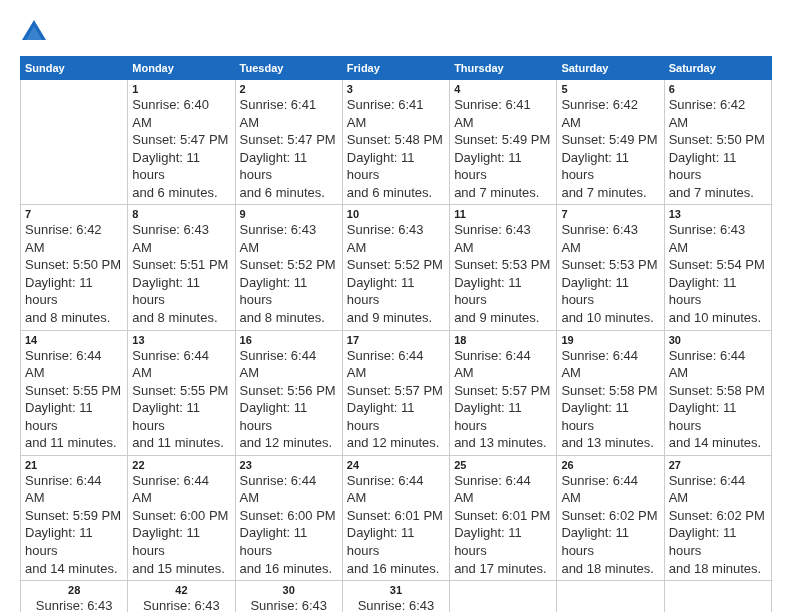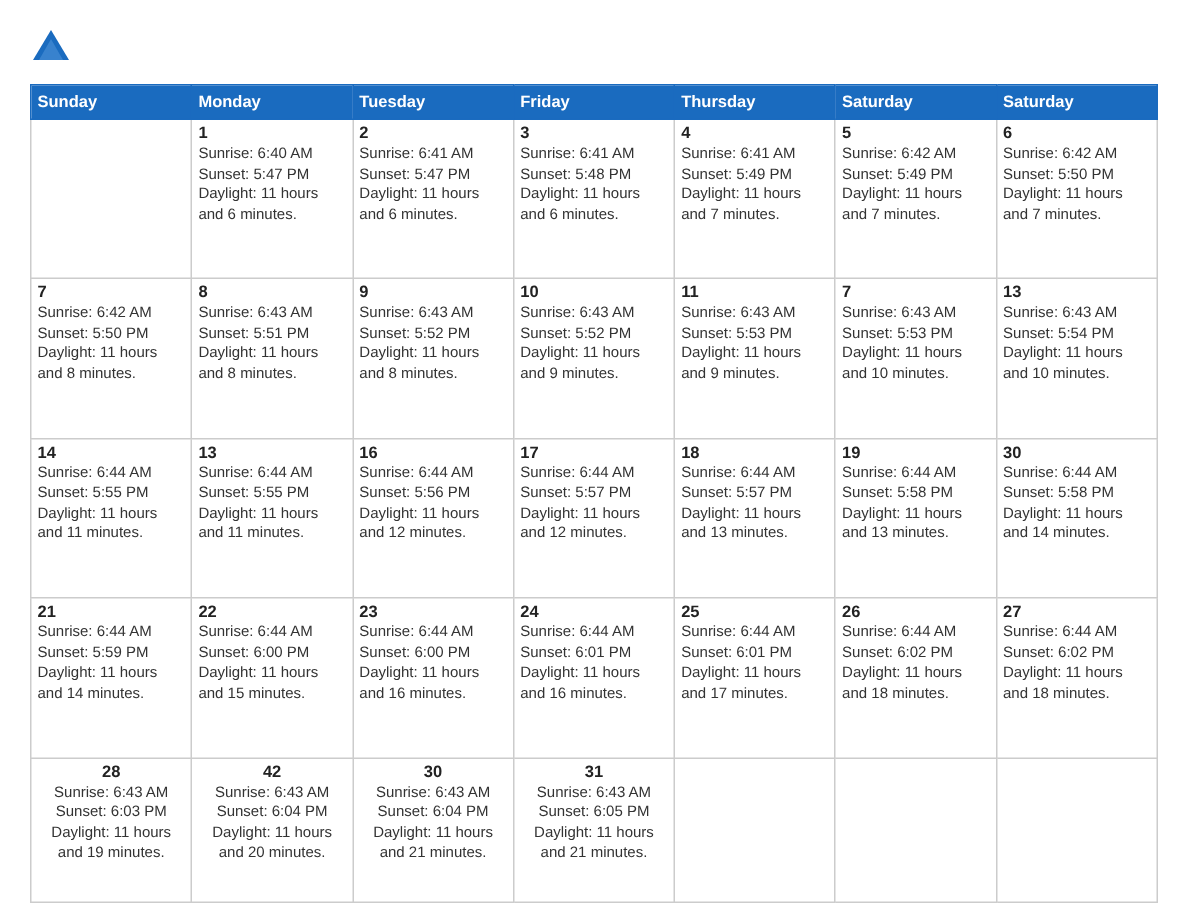--- a/index.html
+++ b/index.html
@@ -84,21 +84,21 @@
     }
     .day-number {
       font-size: 11px;
       font-weight: bold;
       color: #222;
       display: block;
       margin-bottom: 1px;
     }
     .day-info {
       color: #333;
-      font-size: 10px;
+      font-size: 13px;
       line-height: 1.35;
     }
     .empty-cell {
       background: #fff;
     }
     tr:last-child td {
       height: 72px;
       text-align: center;
     }
   </style>

